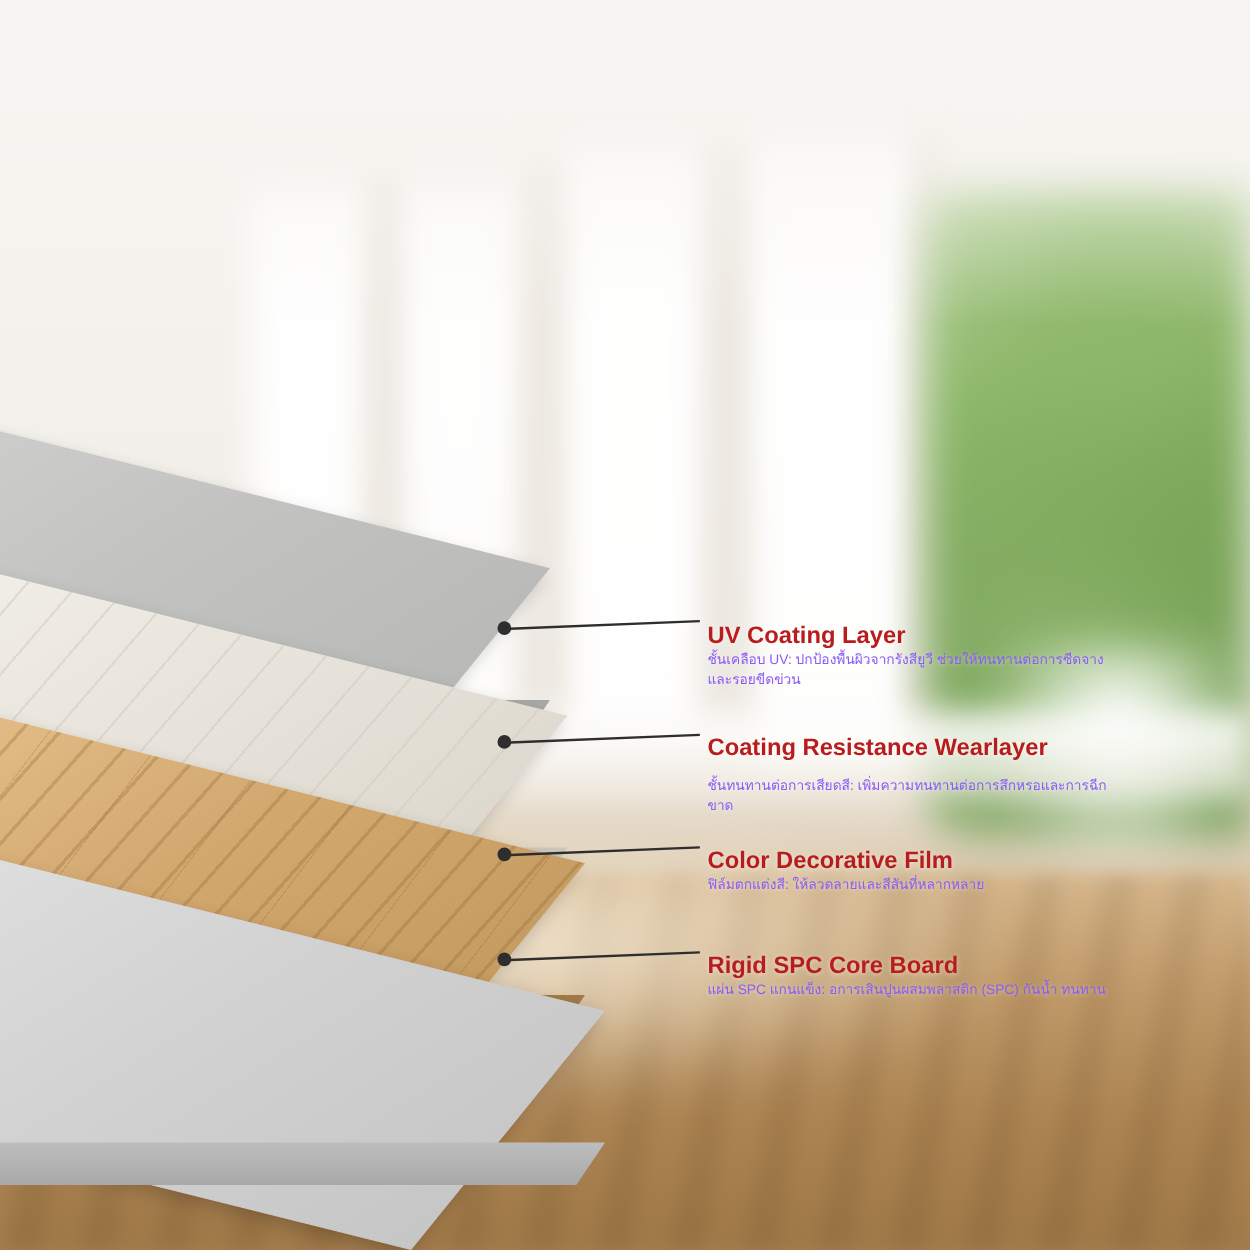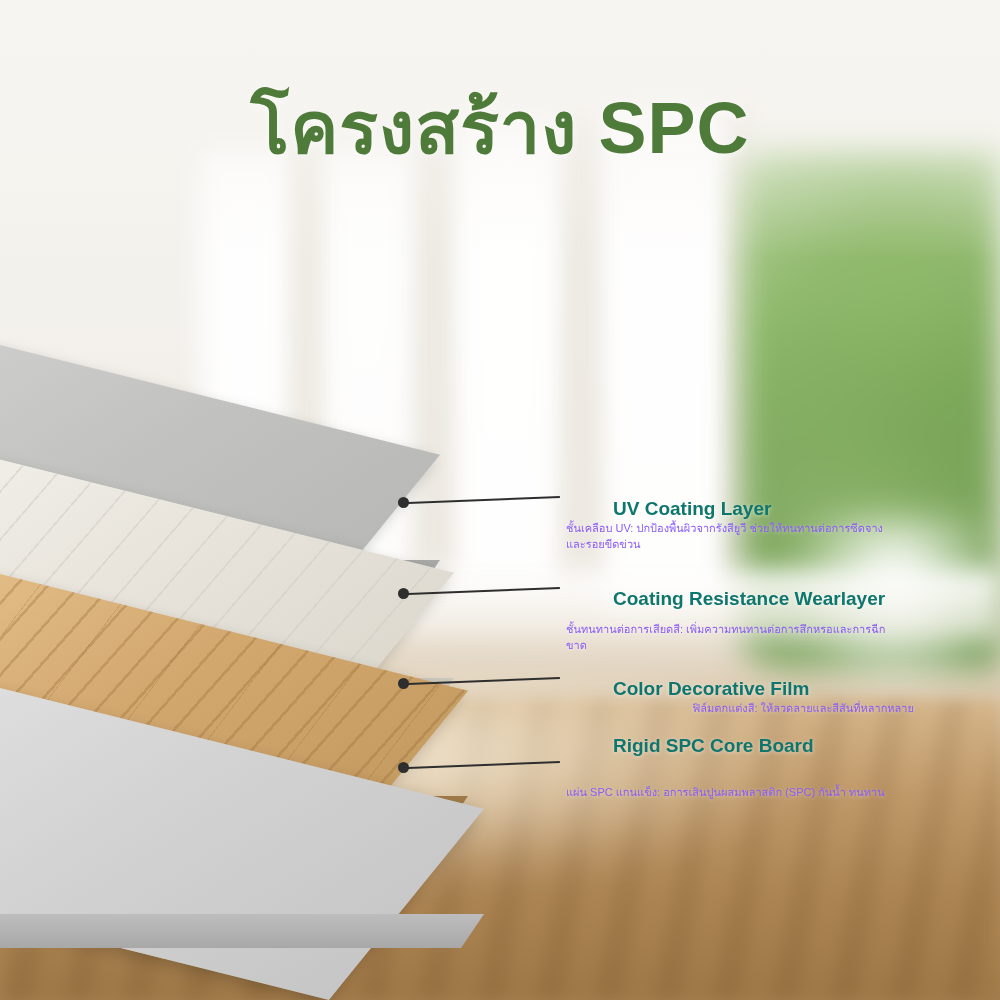--- a/index.html
+++ b/index.html
@@ -122,47 +122,46 @@
   
   .callout{position:absolute;}
   .dot{
     position:absolute;width:11px;height:11px;border-radius:50%;
     background:#2e2e2e;
   }
   .lead{
     position:absolute;height:2px;background:#2e2e2e;transform-origin:left center;
   }
   .c-title{
-    position:absolute;font-size:19px;font-weight:700;color:#0f766e;white-space:nowrap;
+    position:absolute;font-size:19px;font-weight:700;color:#b91c1c;white-space:nowrap;
     text-shadow:0 1px 4px rgba(255,255,255,.5);
-    margin-left:47px;
   }
   .c-desc{
     position:absolute;font-size:11px;line-height:1.45;color:#8b5cf6;width:330px;
     text-shadow:0 1px 4px rgba(255,255,255,.45);
   }
 
   #co1 .dot{left:398px;top:497px;}
   #co1 .lead{left:408px;top:502px;width:152px;transform:rotate(-2.3deg);}
   #co1 .c-title{left:566px;top:498px;}
   #co1 .c-desc{left:566px;top:521px;}
 
   #co2 .dot{left:398px;top:588px;}
   #co2 .lead{left:408px;top:593px;width:152px;transform:rotate(-2.3deg);}
   #co2 .c-title{left:566px;top:588px;}
   #co2 .c-desc{left:566px;top:622px;}
 
   #co3 .dot{left:398px;top:678px;}
   #co3 .lead{left:408px;top:683px;width:152px;transform:rotate(-2.3deg);}
   #co3 .c-title{left:566px;top:678px;}
-  #co3 .c-desc{left:584px;top:701px;text-align:right;}
+  #co3 .c-desc{left:566px;top:701px;}
 
   #co4 .dot{left:398px;top:762px;}
   #co4 .lead{left:408px;top:767px;width:152px;transform:rotate(-2.3deg);}
-  #co4 .c-title{left:566px;top:735px;}
+  #co4 .c-title{left:566px;top:762px;}
   #co4 .c-desc{left:566px;top:785px;}
 </style>
 </head>
 <body>
 
 <div id="stage">
 
   <div class="bg">
     <div class="bg-base"></div>
     <div class="pane pane-a"></div>
@@ -174,21 +173,20 @@
     <div class="mullion m3"></div>
     <div class="mullion m4"></div>
     <div class="foliage"></div>
     <div class="foliage2"></div>
     <div class="sill"></div>
     <div class="floor"></div>
     <div class="floorglow"></div>
     <div class="topwash"></div>
   </div>
 
-  <div class="title">โครงสร้าง SPC</div>
 
   <div class="layers">
     <div class="slab" id="slab1">
       <div class="face"></div>
       <div class="edge"></div>
     </div>
     <div class="slab" id="slab2">
       <div class="face"></div>
       <div class="edge"></div>
     </div>

